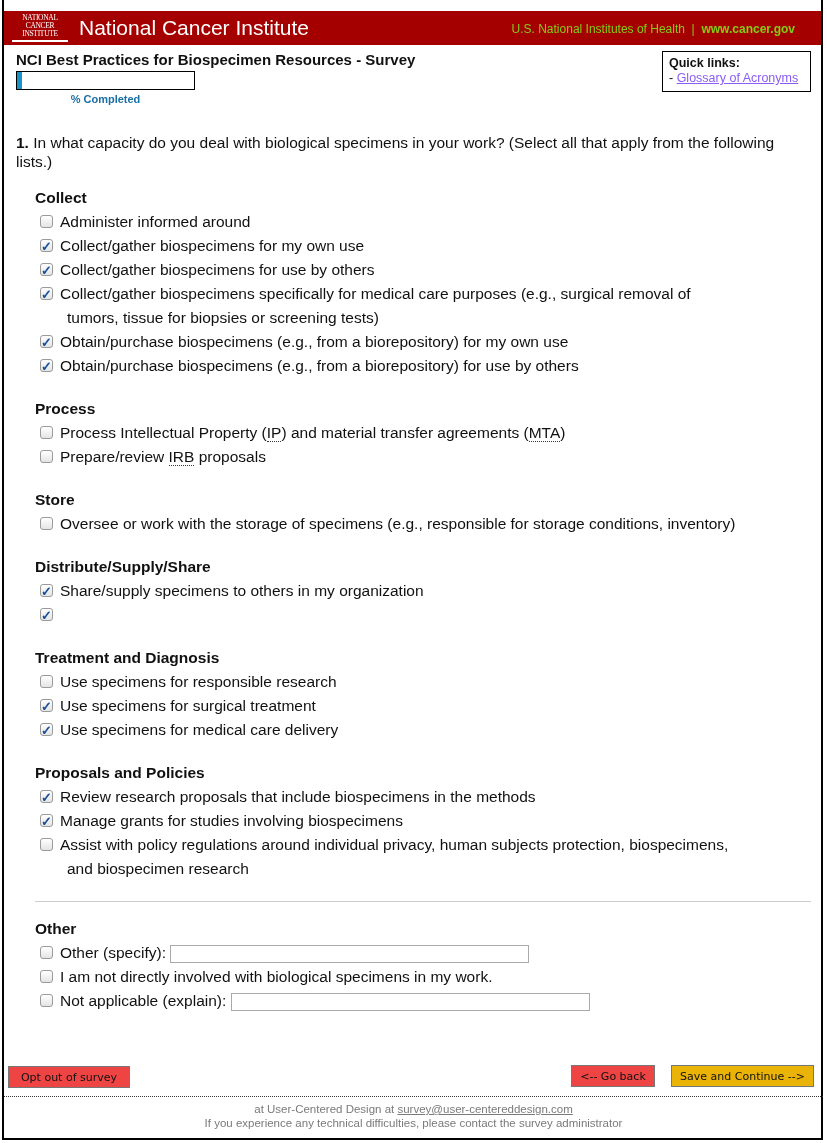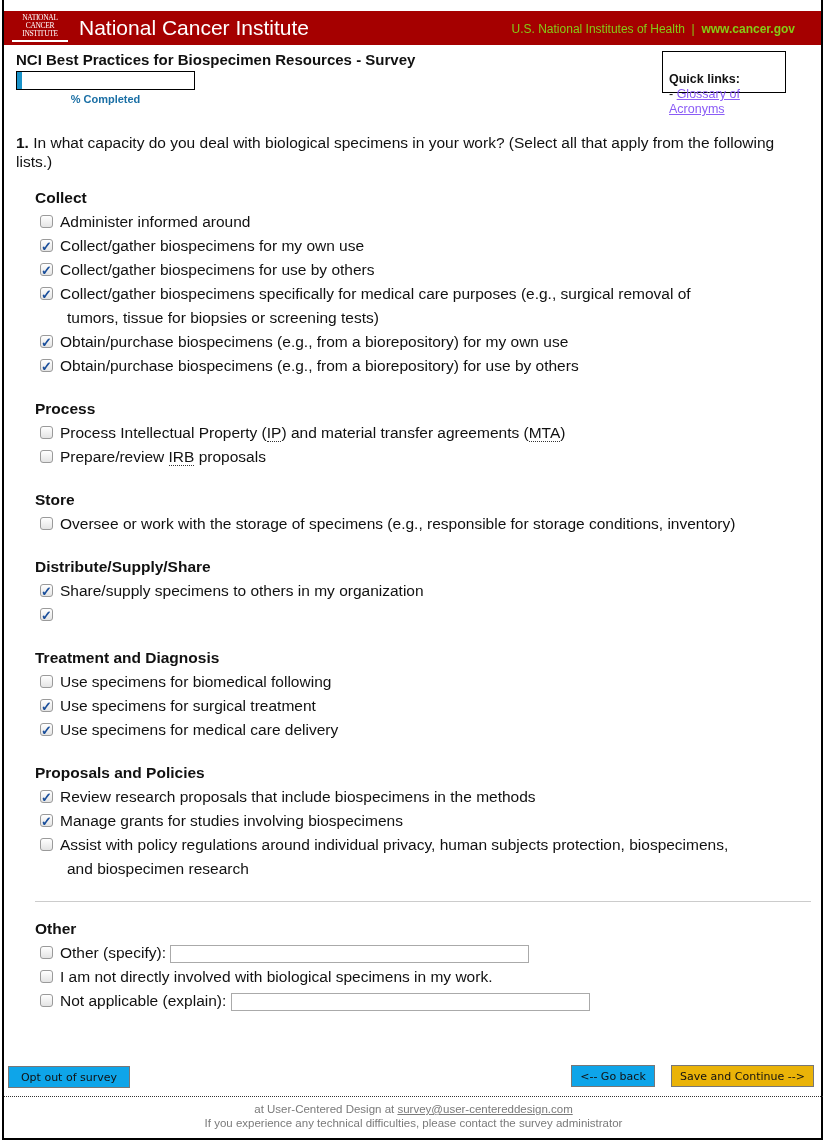--- a/index.html
+++ b/index.html
@@ -14,40 +14,40 @@
           letter-spacing: -0.3px; text-align: center; border-bottom: 2px solid #fff; box-sizing: border-box; }
   .logo span { display:block; }
   .site-title { position: absolute; left: 75px; top: 5px; color: #fff; font-size: 21px; }
   .top-links { position: absolute; right: 26px; top: 11px; color: #84cc16; font-size: 12px; }
   .survey-title { position: absolute; left: 16px; top: 51px; font-size: 15px; font-weight: bold; }
   .progress { position: absolute; left: 16px; top: 71px; width: 179px; height: 19px;
               border: 1px solid #000; box-sizing: border-box; background: #fff; }
   .progress-fill { height: 100%; background: #1a93c9; }
   .progress-label { position: absolute; left: 16px; top: 93px; width: 179px; text-align: center;
                     font-size: 11px; font-weight: bold; color: #1a6fa5; }
-  .quick { position: absolute; left: 662px; top: 51px; width: 124px; height: 41px;
-           border: 1px solid #000; box-sizing: border-box; padding: 20px 6px; font-size: 12.5px; line-height: 15px; }
+  .quick { position: absolute; left: 662px; top: 51px; width: 149px; height: 41px;
+           border: 1px solid #000; box-sizing: border-box; padding: 4px 6px; font-size: 12.5px; line-height: 15px; }
   .quick b { display: block; }
   .quick a { color: #8b5cf6; text-decoration: underline; }
   .question { position: absolute; left: 16px; top: 133px; width: 790px; font-size: 15.5px; line-height: 19px; }
   .question b { font-weight: bold; }
   .section-title { position: absolute; left: 35px; font-size: 15.5px; font-weight: bold; }
   .opt { position: absolute; left: 40px; font-size: 15.5px; line-height: 24px; white-space: nowrap; }
   .cb { display: inline-block; width: 11px; height: 11px; border: 1px solid #9a9a9a; border-radius: 3px;
         background: linear-gradient(#fff, #e4e4e4); vertical-align: -1px; margin-right: 7px; position: relative; }
   .cb.checked::after { content: "✓"; position: absolute; left: 0px; top: -5px; font-size: 13px;
                        font-weight: bold; color: #1b4f9b; }
   .wrap2 { display: block; padding-left: 27px; }
   abbr { text-decoration: none; border-bottom: 1px dotted #333; }
   .hr { position: absolute; left: 35px; top: 901px; width: 776px; height: 1px; background: #ccc; }
   .txt-input { display: inline-block; height: 18px; border: 1px solid #aaa; box-sizing: border-box;
                vertical-align: middle; background: #fff; }
   .btn { position: absolute; height: 22px; border: 1px solid #777; box-sizing: border-box;
          font-family: "DejaVu Sans", sans-serif; font-size: 11px; line-height: 20px; text-align: center;
-         background: #0ea5e9; color: #111; }
+         background: #ef4444; color: #111; }
   .btn.green { background: #eab308; }
   .dotline { position: absolute; left: 4px; top: 1096px; width: 819px; border-top: 1px dotted #333; }
   .footer { position: absolute; left: 0; top: 1102px; width: 827px; text-align: center;
             font-size: 11.5px; line-height: 14px; color: #7a7a7a; }
   .footer a { color: #7a7a7a; text-decoration: underline; }
 </style>
 </head>
 <body>
 
 <div class="frame"></div>
@@ -94,21 +94,21 @@
 <label class="opt" style="top:445px"><span class="cb"></span><span>Prepare/review </span><abbr>IRB</abbr><span> proposals</span></label>
 
 <div class="section-title" style="top:491px">Store</div>
 <label class="opt" style="top:512px"><span class="cb"></span><span>Oversee or work with the storage of specimens (e.g., responsible for storage conditions, inventory)</span></label>
 
 <div class="section-title" style="top:558px">Distribute/Supply/Share</div>
 <label class="opt" style="top:579px"><span class="cb checked"></span><span>Share/supply specimens to others in my organization</span></label>
 <label class="opt" style="top:603px"><span class="cb checked"></span></label>
 
 <div class="section-title" style="top:649px">Treatment and Diagnosis</div>
-<label class="opt" style="top:670px"><span class="cb"></span><span>Use specimens for biomedical following</span></label>
+<label class="opt" style="top:670px"><span class="cb"></span><span>Use specimens for responsible research</span></label>
 <label class="opt" style="top:694px"><span class="cb checked"></span><span>Use specimens for surgical treatment</span></label>
 <label class="opt" style="top:718px"><span class="cb checked"></span><span>Use specimens for medical care delivery</span></label>
 
 <div class="section-title" style="top:764px">Proposals and Policies</div>
 <label class="opt" style="top:785px"><span class="cb checked"></span><span>Review research proposals that include biospecimens in the methods</span></label>
 <label class="opt" style="top:809px"><span class="cb checked"></span><span>Manage grants for studies involving biospecimens</span></label>
 <label class="opt" style="top:833px"><span class="cb"></span><span>Assist with policy regulations around individual privacy, human subjects protection, biospecimens,</span><span class="wrap2" style="padding-left:27px">and biospecimen research</span></label>
 
 <div class="hr"></div>
 

